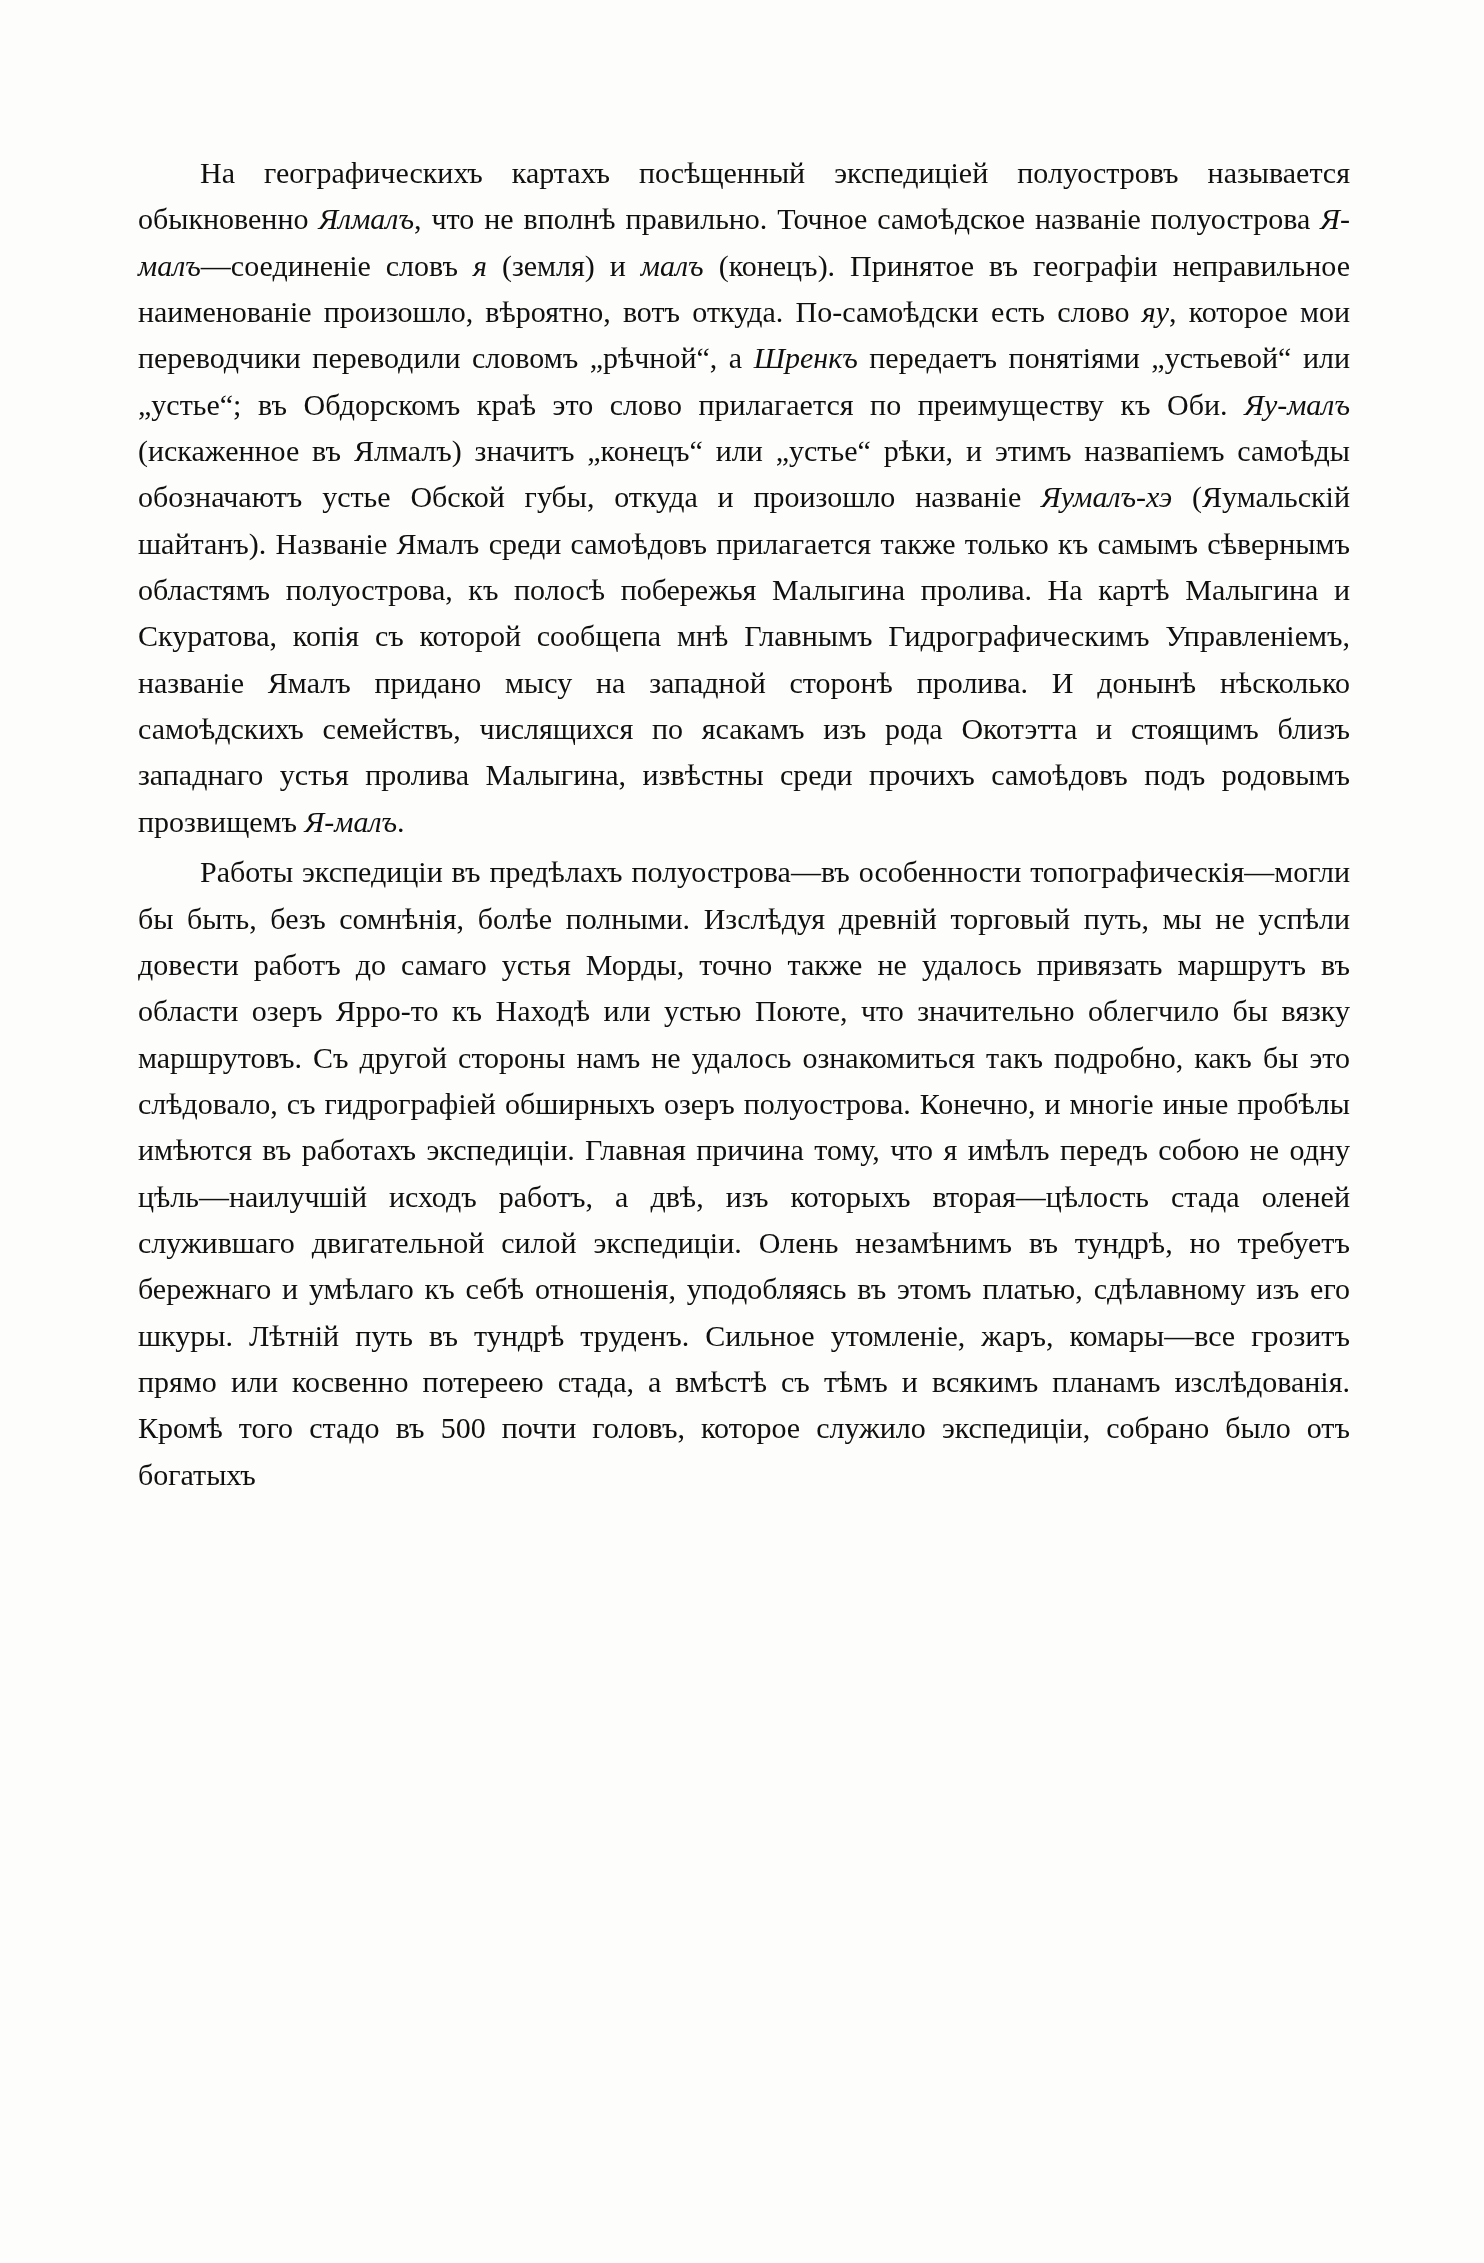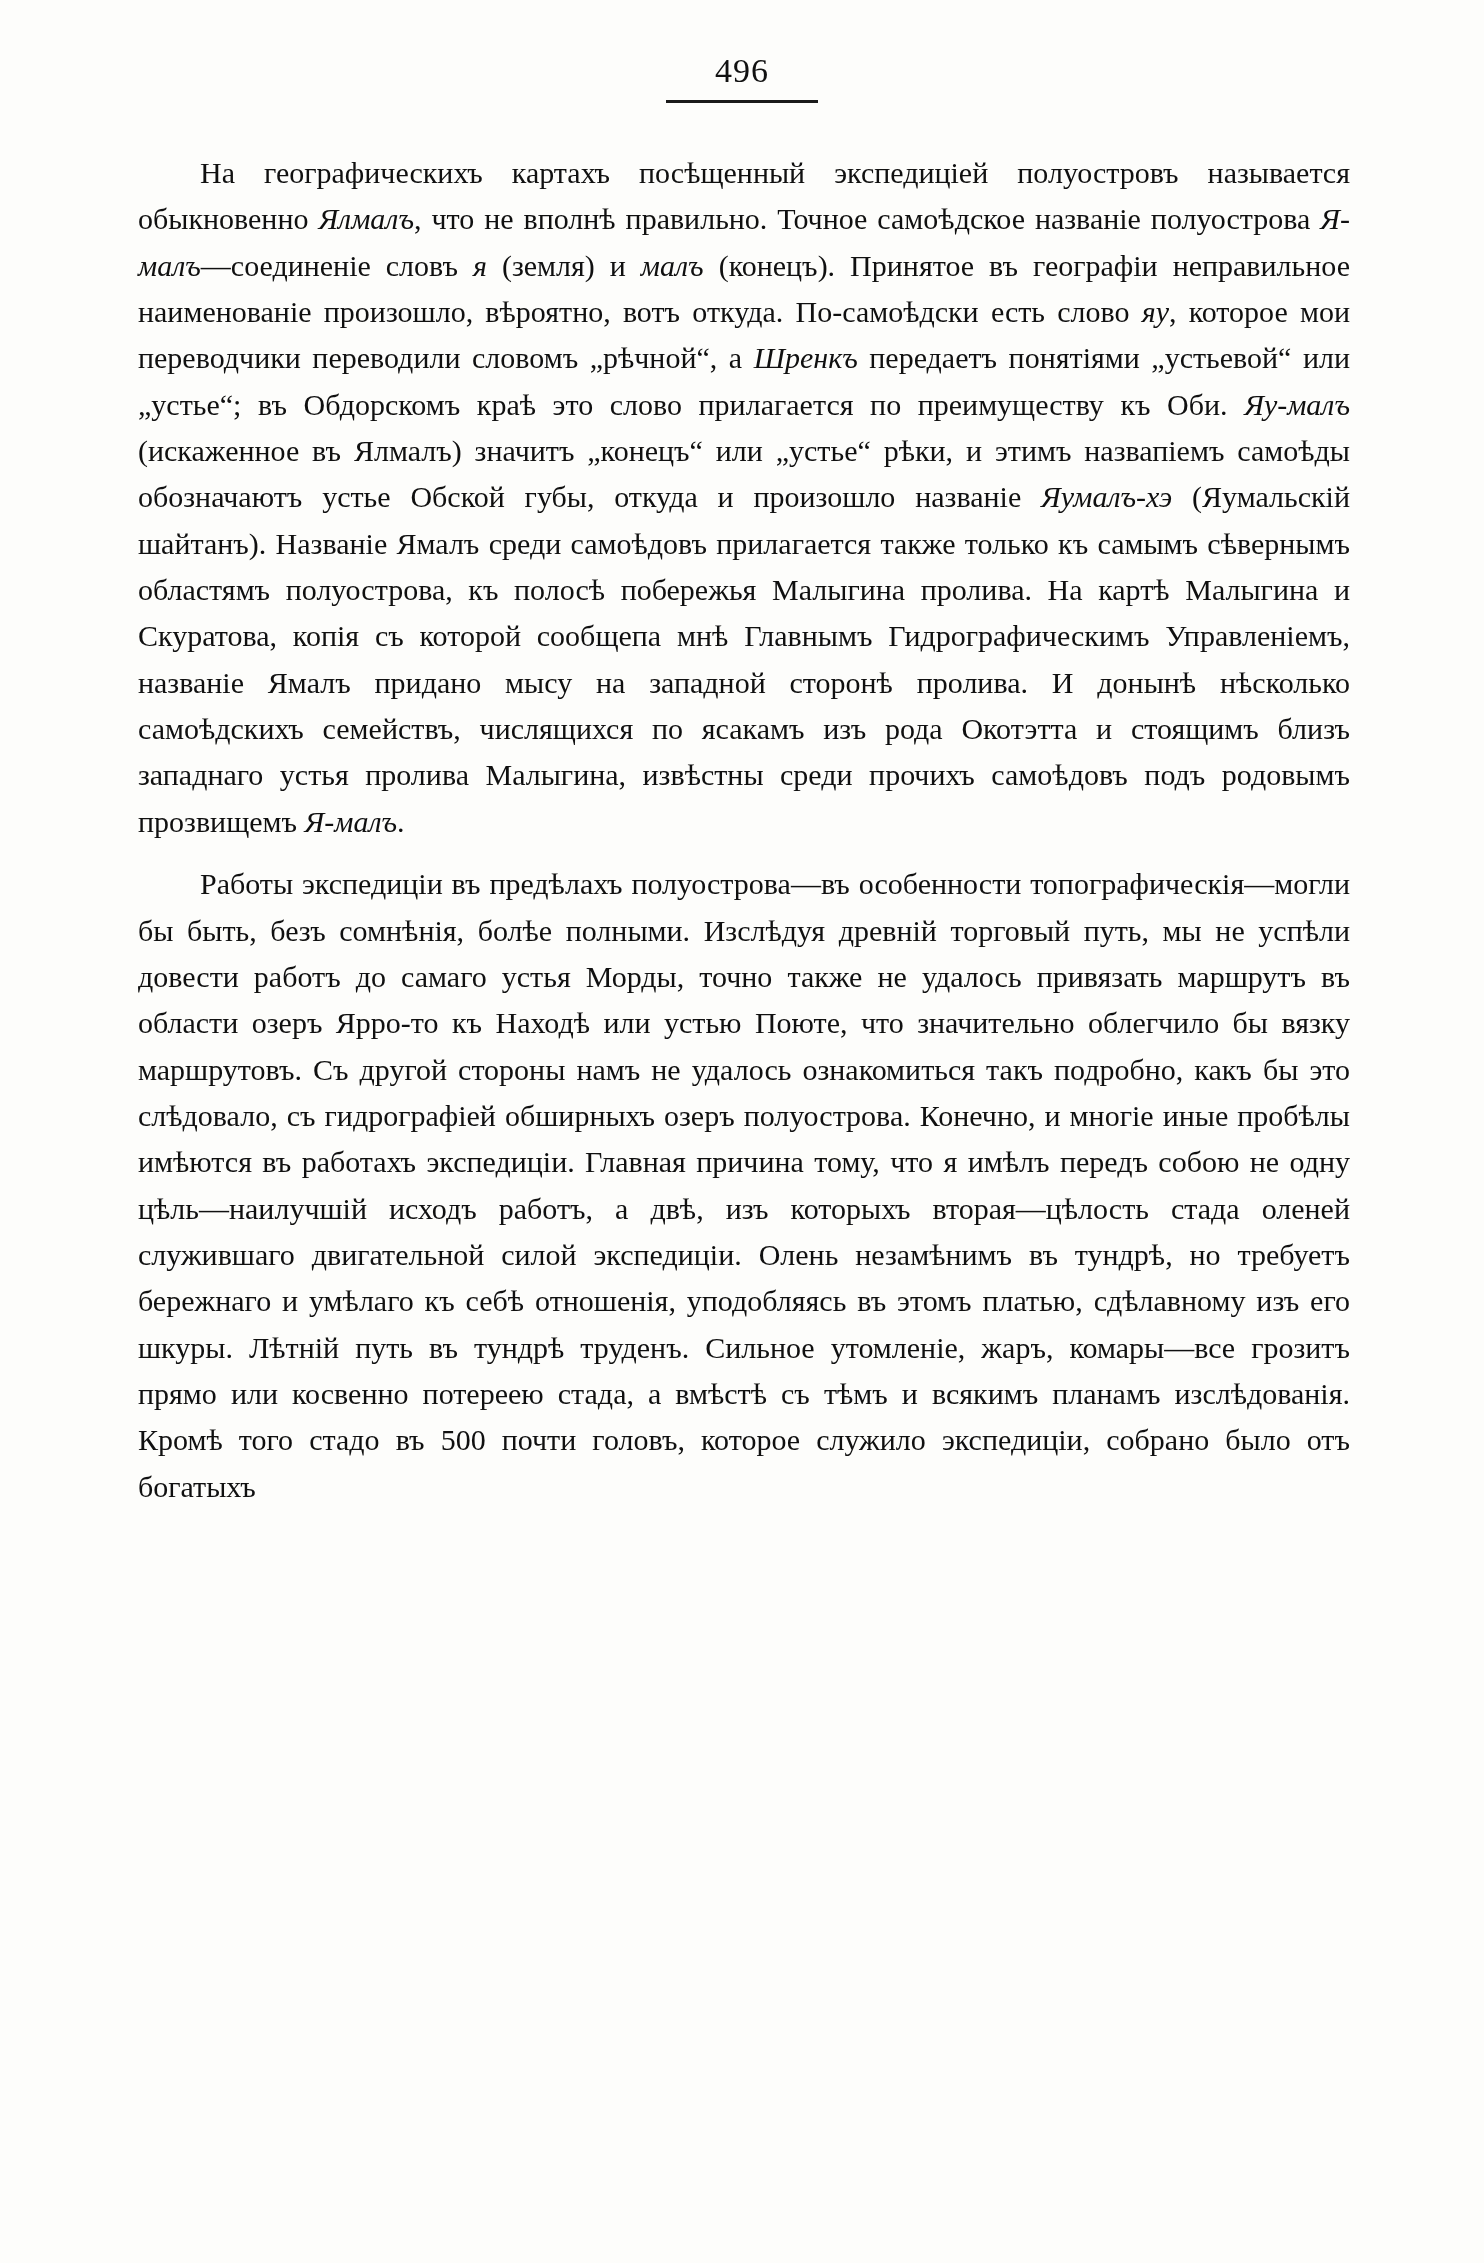--- a/index.html
+++ b/index.html
@@ -46,34 +46,30 @@
     text-align: justify;
     text-justify: inter-word;
     color: #101010;
   }
   .para {
     margin: 0 0 0 0;
     text-indent: 62px;
     text-align: justify;
   }
   .para + .para {
-    margin-top: 16px;
+    margin-top: 4px;
   }
   i {
     font-style: italic;
   }
 </style>
 </head>
 <body>
 
 <div class="page">
 
-  <div class="page-number-wrap">
-    <div class="page-number">496</div>
-    <div class="rule"></div>
-  </div>
 
   <div class="body-text">
     <p class="para">На географическихъ картахъ посѣщенный экспедиціей полуостровъ называется обыкновенно <i>Ялмалъ</i>, что не вполнѣ правильно. Точное самоѣдское названіе полуострова <i>Я-малъ</i>—соединеніе словъ <i>я</i> (земля) и <i>малъ</i> (конецъ). Принятое въ географіи неправильное наименованіе произошло, вѣроятно, вотъ откуда. По-самоѣдски есть слово <i>яу</i>, которое мои переводчики переводили словомъ „рѣчной“, а <i>Шренкъ</i> передаетъ понятіями „устьевой“ или „устье“; въ Обдорскомъ краѣ это слово прилагается по преимуществу къ Оби. <i>Яу-малъ</i> (искаженное въ Ялмалъ) значитъ „конецъ“ или „устье“ рѣки, и этимъ назвапіемъ самоѣды обозначаютъ устье Обской губы, откуда и произошло названіе <i>Яумалъ-хэ</i> (Яумальскій шайтанъ). Названіе Ямалъ среди самоѣдовъ прилагается также только къ самымъ сѣвернымъ областямъ полуострова, къ полосѣ побережья Малыгина пролива. На картѣ Малыгина и Скуратова, копія съ которой сообщепа мнѣ Главнымъ Гидрографическимъ Управленіемъ, названіе Ямалъ придано мысу на западной сторонѣ пролива. И донынѣ нѣсколько самоѣдскихъ семействъ, числящихся по ясакамъ изъ рода Окотэтта и стоящимъ близъ западнаго устья пролива Малыгина, извѣстны среди прочихъ самоѣдовъ подъ родовымъ прозвищемъ <i>Я-малъ</i>.</p>
     <p class="para">Работы экспедиціи въ предѣлахъ полуострова—въ особенности топографическія—могли бы быть, безъ сомнѣнія, болѣе полными. Изслѣдуя древній торговый путь, мы не успѣли довести работъ до самаго устья Морды, точно также не удалось привязать маршрутъ въ области озеръ Ярро-то къ Находѣ или устью Поюте, что значительно облегчило бы вязку маршрутовъ. Съ другой стороны намъ не удалось ознакомиться такъ подробно, какъ бы это слѣдовало, съ гидрографіей обширныхъ озеръ полуострова. Конечно, и многіе иные пробѣлы имѣются въ работахъ экспедиціи. Главная причина тому, что я имѣлъ передъ собою не одну цѣль—наилучшій исходъ работъ, а двѣ, изъ которыхъ вторая—цѣлость стада оленей служившаго двигательной силой экспедиціи. Олень незамѣнимъ въ тундрѣ, но требуетъ бережнаго и умѣлаго къ себѣ отношенія, уподобляясь въ этомъ платью, сдѣлавному изъ его шкуры. Лѣтній путь въ тундрѣ труденъ. Сильное утомленіе, жаръ, комары—все грозитъ прямо или косвенно потереею стада, а вмѣстѣ съ тѣмъ и всякимъ планамъ изслѣдованія. Кромѣ того стадо въ 500 почти головъ, которое служило экспедиціи, собрано было отъ богатыхъ</p>
   </div>
 
 </div>
 
 </body></html>

